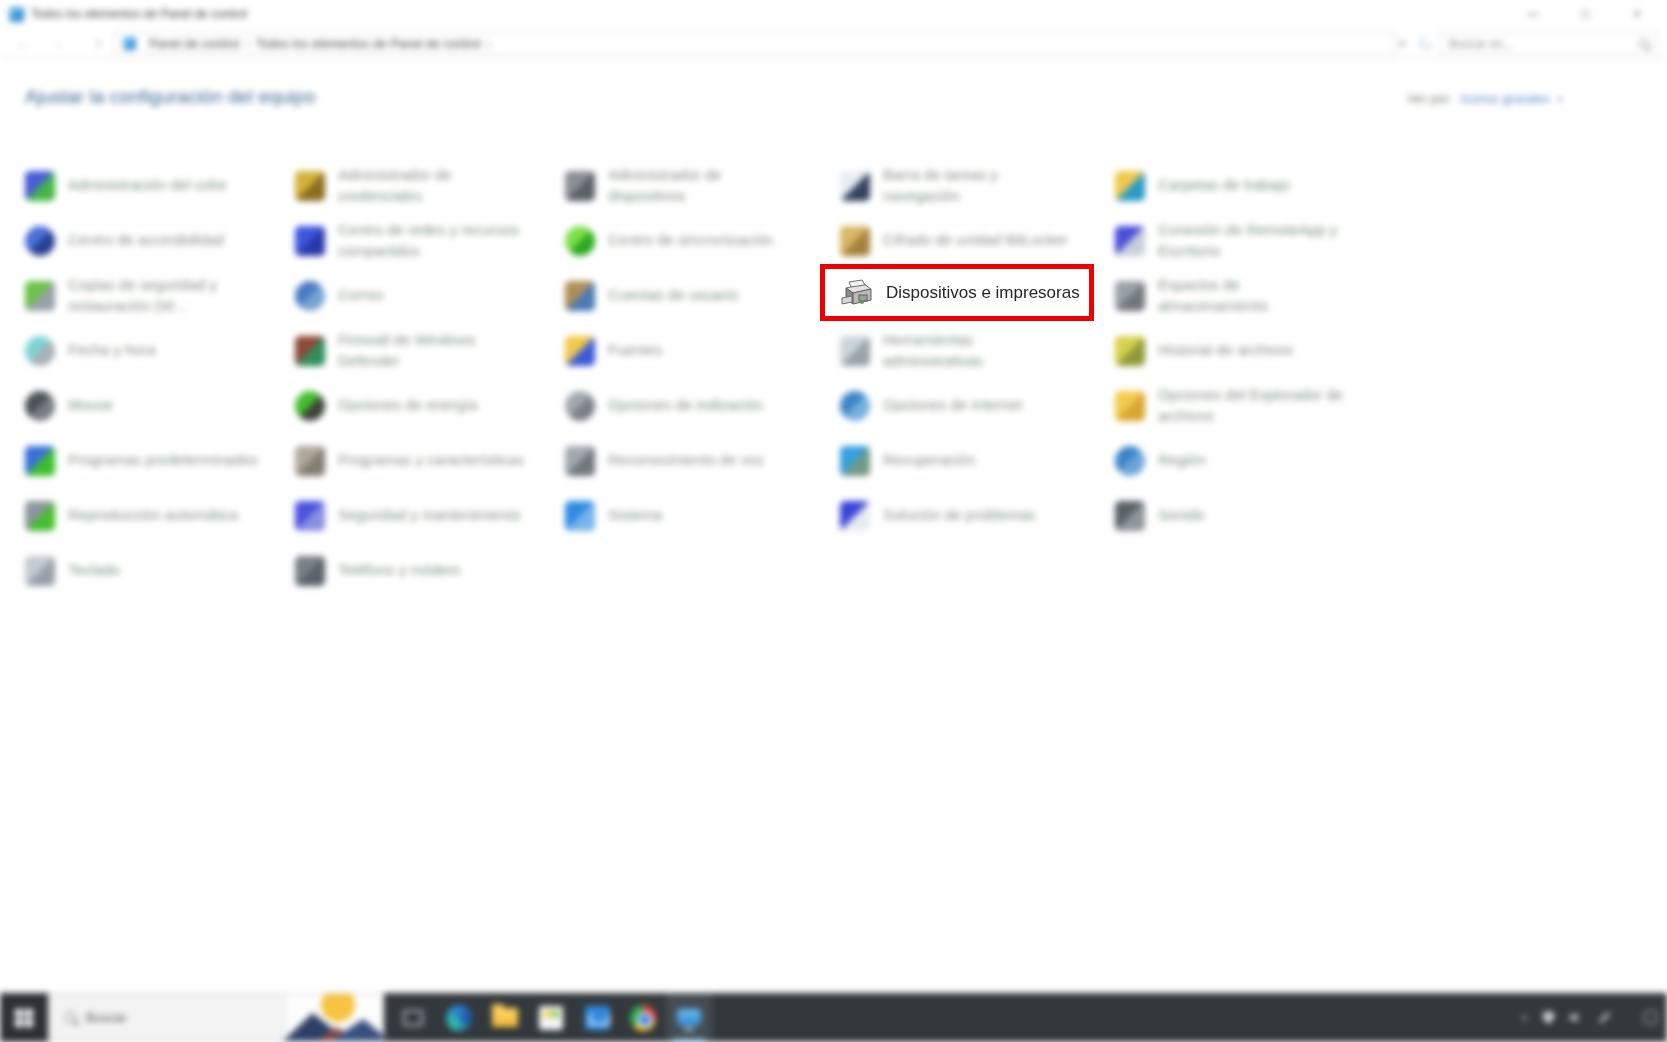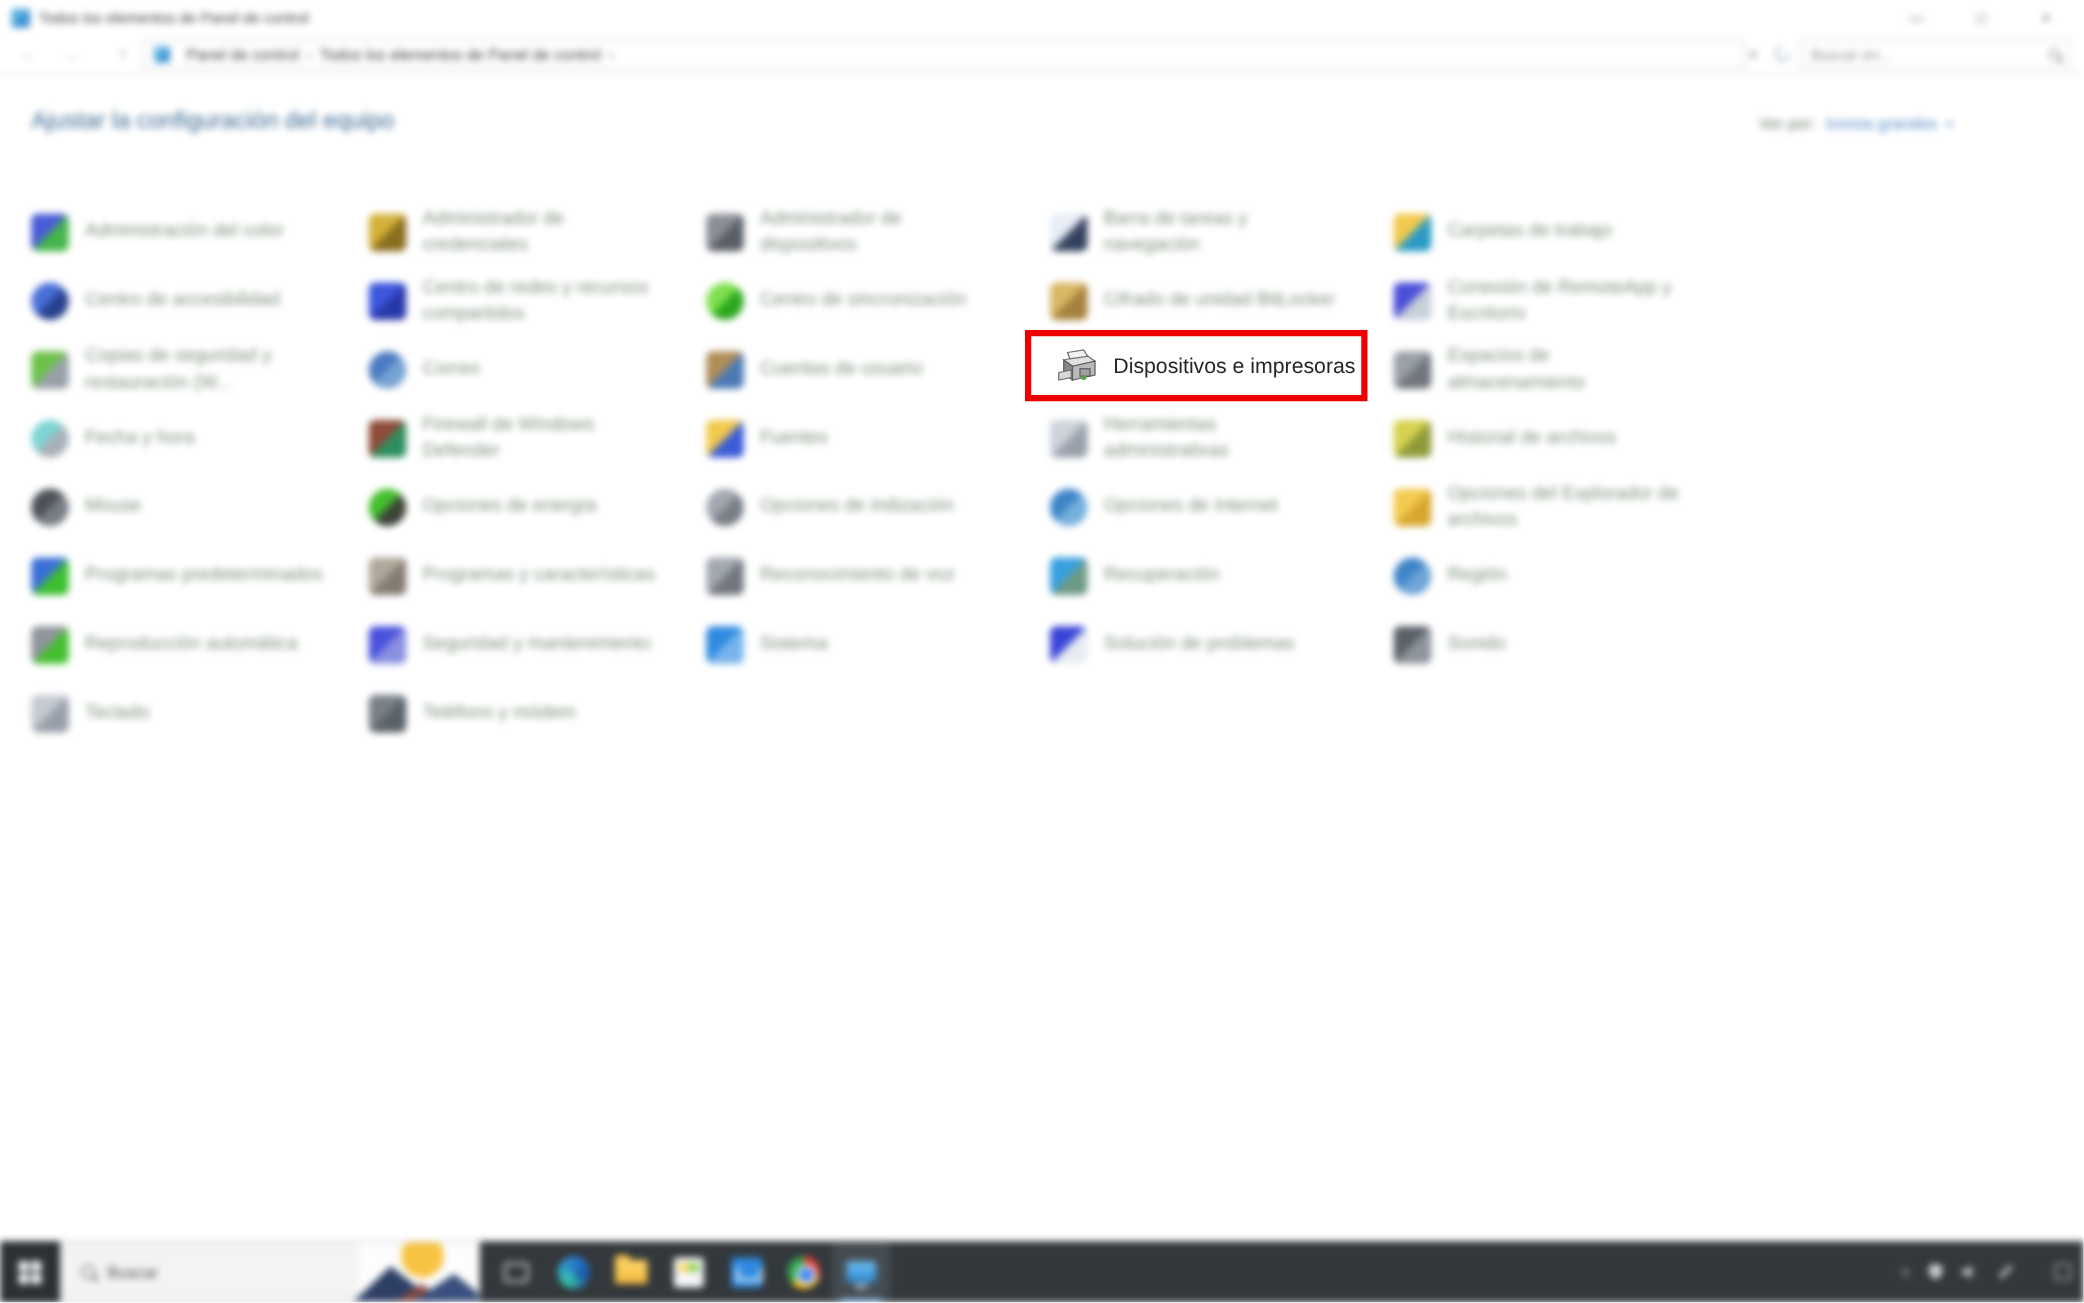--- a/index.html
+++ b/index.html
@@ -393,21 +393,21 @@
       <div class="tray">
           <span class="trayicon chevron-up-icon">∧</span>
           <span class="trayicon shield-icon"></span>
           <span class="trayicon volume-icon"></span>
           <span class="trayicon pen-icon"></span>
           <span class="trayicon action-center-icon"></span>
         </div>
     </div>
   </div>
 
-  <div class="highlight" style="border-color: rgb(238, 0, 0); justify-content: center;">
+  <div class="highlight" style="border-color: rgb(238, 0, 0);">
     <svg class="hl-icon" width="38" height="34" viewBox="0 0 38 34">
       <polygon points="8,12 26,8 33,13 15,17" fill="#e2e2e2" stroke="#6f6f6f" stroke-width="1"></polygon>
       <polygon points="11,6 24,4 27,9 13,11" fill="#f2f2f2" stroke="#6f6f6f" stroke-width="1"></polygon>
       <polygon points="8,12 15,17 15,28 8,23" fill="#8a8a8a" stroke="#5f5f5f" stroke-width="1"></polygon>
       <polygon points="15,17 33,13 33,24 15,28" fill="#b9b9b9" stroke="#5f5f5f" stroke-width="1"></polygon>
       <polygon points="4,22 14,20 14,26 4,28" fill="#d6d6d6" stroke="#6f6f6f" stroke-width="1"></polygon>
       <rect x="21" y="19" width="8" height="6" fill="#9e9e9e" stroke="#5f5f5f" stroke-width="1"></rect>
       <circle cx="24" cy="26" r="2" fill="#59a33e"></circle>
     </svg>
     <span class="hl-label">Dispositivos e impresoras</span>

